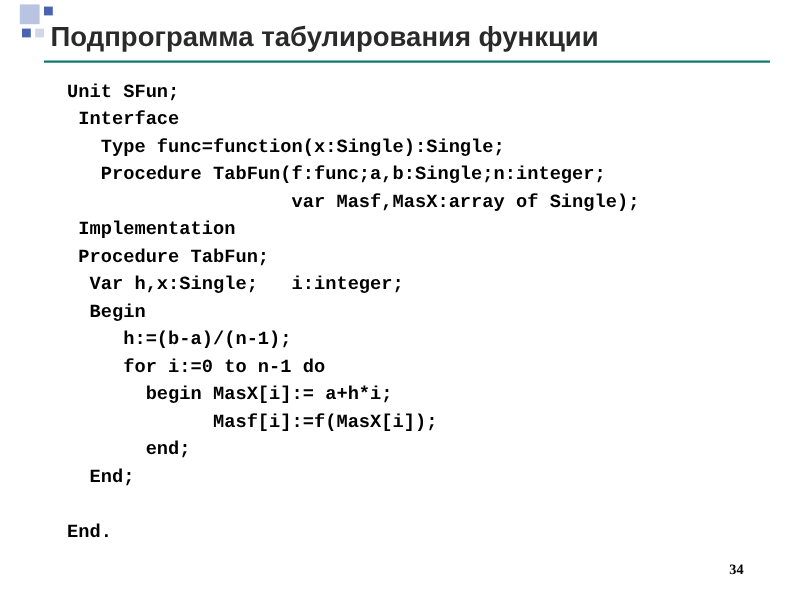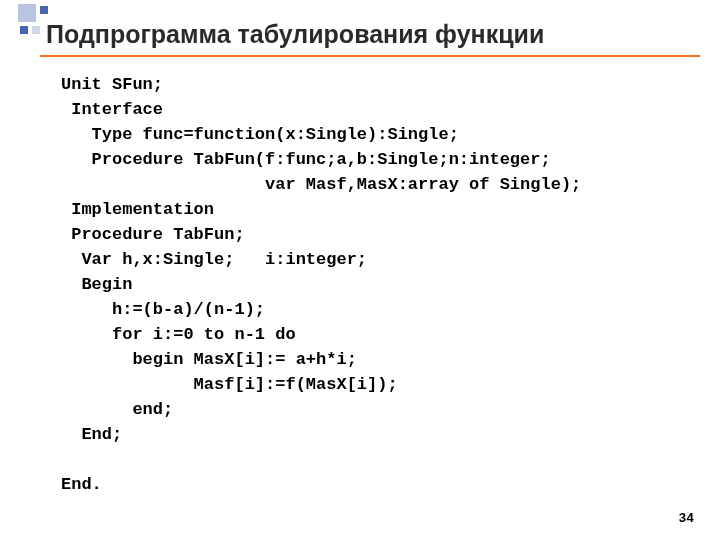--- a/index.html
+++ b/index.html
@@ -17,36 +17,36 @@
   .decor .big{
     position:absolute;top:0;left:0;width:18px;height:18px;
     background:#b9c4e2;
   }
   .decor .s1{position:absolute;top:2px;left:22px;width:8px;height:8px;background:#4a63b0}
   .decor .s2{position:absolute;top:22px;left:2px;width:8px;height:8px;background:#4a63b0}
   .decor .s3{position:absolute;top:22px;left:14px;width:8px;height:8px;background:#d0d7e8}
   .title{
     position:absolute;top:20px;left:40px;right:20px;
     font-size:25px;font-weight:bold;color:#2a2a2a;
-    border-bottom:2px solid #f97316;
+    border-bottom:2px solid #0f766e;
     padding:0 0 6px 6px;
     white-space:nowrap;
   }
   .code{
     position:absolute;top:72px;left:38px;right:20px;
     font-family:"Courier New",Courier,monospace;
     font-size:17px;font-weight:bold;color:#000;
     line-height:25px;
     white-space:pre;
     margin-left:23px;
   }
   .pagenum{
-    position:absolute;bottom:14px;right:26px;
+    position:absolute;bottom:14px;right:44px;
     font-size:13px;font-weight:bold;color:#000;
-    font-family:Liberation Mono, monospace;
+    font-family:Liberation Serif, serif;
   }
 </style>
 </head>
 <body>
 
 <div class="decor">
   <div class="big"></div>
   <div class="s1"></div>
   <div class="s2"></div>
   <div class="s3"></div>

